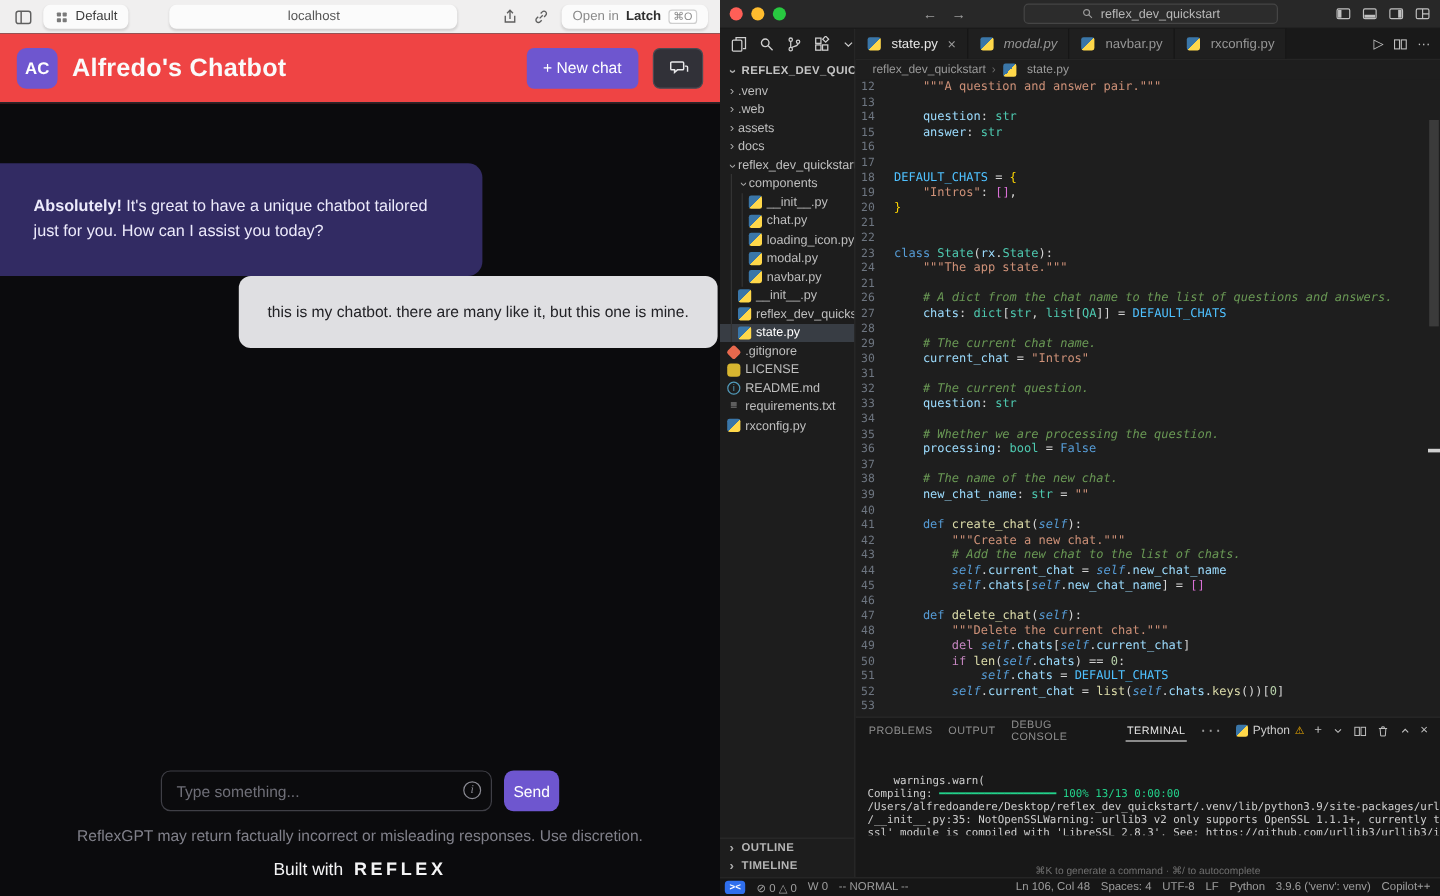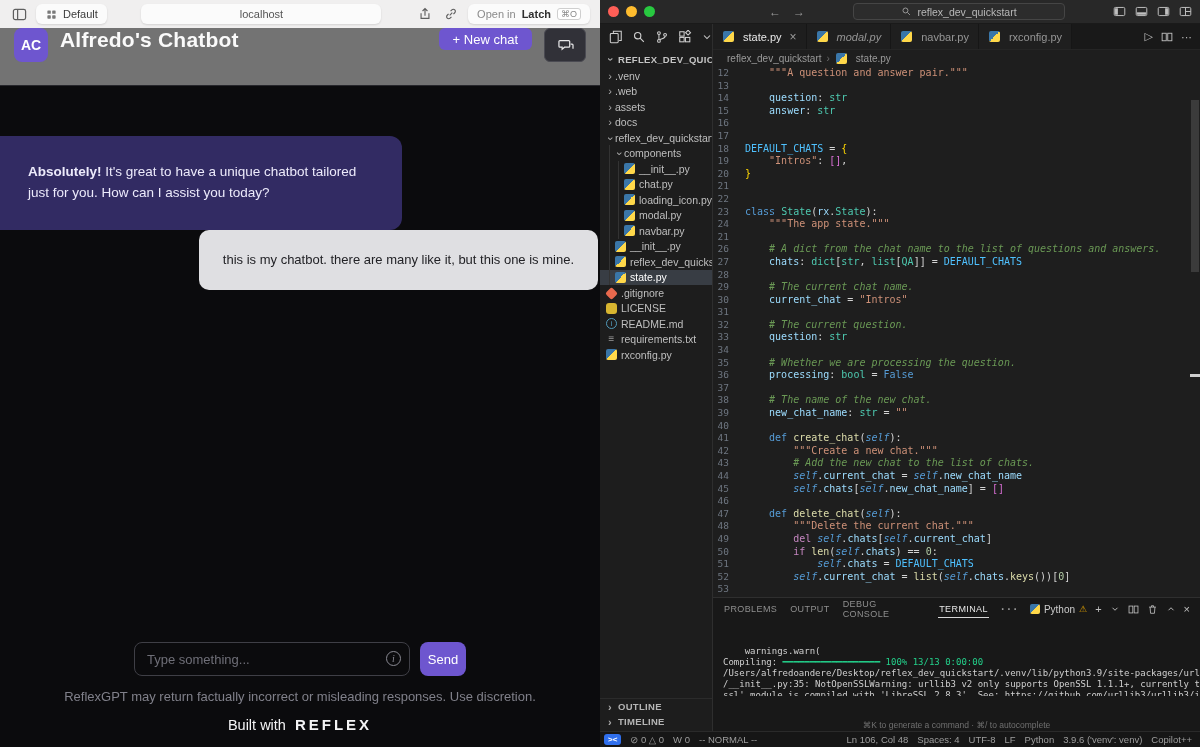--- a/index.html
+++ b/index.html
@@ -12,25 +12,25 @@
   .browser-bar { height:28px; background:#f0efef; display:flex; align-items:center; gap:8px; padding:0 10px; flex:none; }
   .icon-btn { display:inline-flex; align-items:center; justify-content:center; width:18px; height:18px; color:#5f5f5f; }
   .pill { display:inline-flex; align-items:center; gap:6px; height:20px; padding:0 9px; background:#fbfbfb; border-radius:6px; box-shadow:0 1px 2px rgba(0,0,0,.12); font-size:11px; color:#3c3c3c; }
   .url-pill { width:240px; justify-content:center; color:#555; }
   .bar-spacer { flex:1; }
   .openin-prefix { color:#8a8a8a; }
   .openin-app { color:#2f2f2f; font-weight:600; }
   .keycap { border:1px solid #cfcfcf; border-radius:3px; padding:0 3px; font-size:9px; color:#8a8a8a; background:#fff; }
 
   .chat-app { flex:1; display:flex; flex-direction:column; background:#0b0b0d; min-height:0; }
-  .chat-header { height:58px; flex:none; background:#737373; border-bottom:1px solid #27272c; display:flex; align-items:flex-start; gap:12px; padding:0 14px; }
+  .chat-header { height:58px; flex:none; background:#ef4444; border-bottom:1px solid #27272c; display:flex; align-items:center; gap:12px; padding:0 14px; }
   .avatar { width:34px; height:34px; border-radius:8px; background:#6e56cf; color:#fff; font-weight:700; font-size:14px; display:flex; align-items:center; justify-content:center; }
   .chat-title { font-size:21px; font-weight:700; color:#fafafa; letter-spacing:.2px; }
   .spacer { flex:1; }
-  .new-chat-btn { background:#6e56cf; color:#fff; border:none; border-radius:6px; height:22px; padding:0 14px; font-size:13px; font-family:inherit; cursor:pointer; }
+  .new-chat-btn { background:#6e56cf; color:#fff; border:none; border-radius:6px; height:34px; padding:0 14px; font-size:13px; font-family:inherit; cursor:pointer; }
   .chat-toggle-btn { width:42px; height:34px; background:#313138; border:1px solid #4a4a52; border-radius:6px; display:flex; align-items:center; justify-content:center; cursor:pointer; }
   .messages { flex:1; min-height:0; display:flex; flex-direction:column; padding-top:20px; overflow:hidden; }
   .msg { font-size:13px; line-height:1.55; }
   .msg-user { align-self:flex-end; margin-right:2px; background:#dfdfe2; color:#222226; border-radius:10px; padding:20px 24px; white-space:nowrap; }
   .msg-assistant { align-self:flex-start; margin-top:30px; background:#322b63; color:#eceafb; border-radius:0 12px 12px 0; padding:26px 28px; width:402px; font-size:13.5px; }
   .msg .bold { font-weight:700; }
   .input-row { flex:none; display:flex; justify-content:center; align-items:center; gap:10px; }
   .chat-input-wrap { position:relative; width:276px; }
   .chat-input { width:276px; height:34px; background:transparent; border:1px solid #3f3f46; border-radius:8px; color:#d4d4d8; font-size:13px; font-family:inherit; padding:0 30px 0 12px; outline:none; }
   .chat-input::placeholder { color:#6f6f78; }

